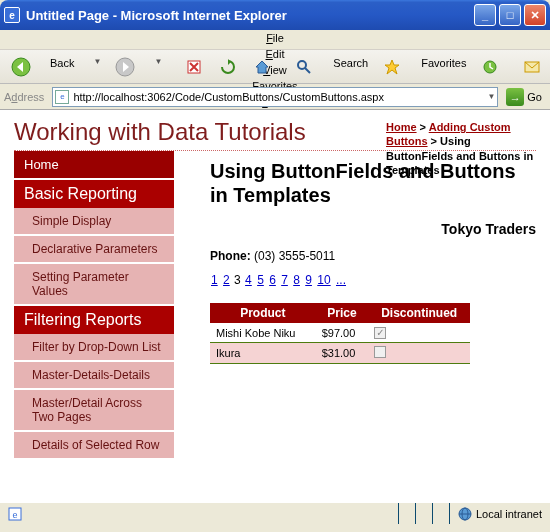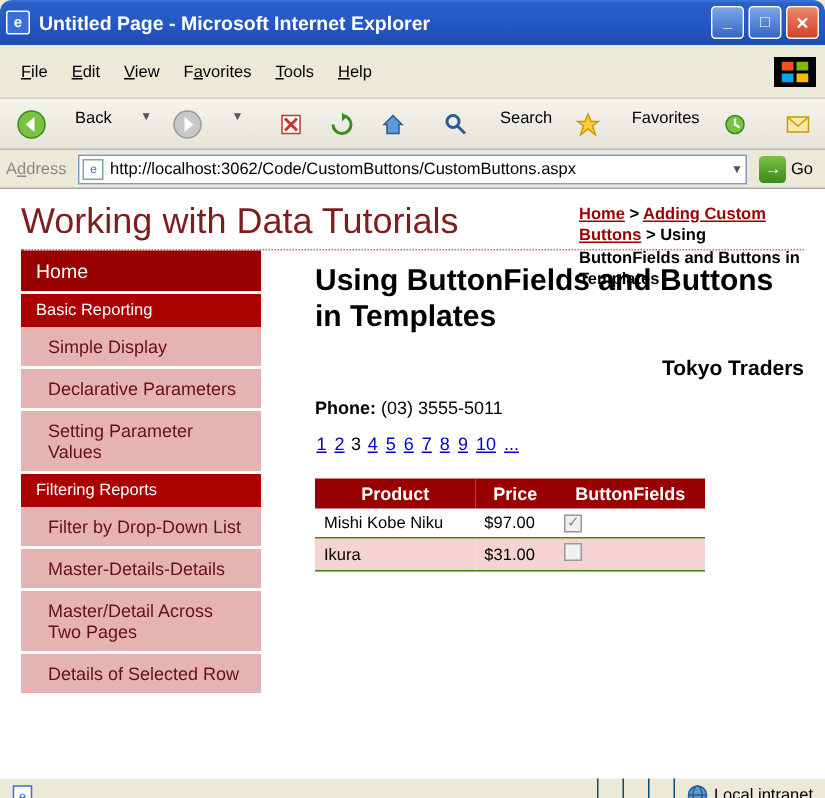--- a/index.html
+++ b/index.html
@@ -8,21 +8,21 @@
 
 .titlebar { height: 30px; background: linear-gradient(to bottom, #3b77dd 0%, #2b5fc7 8%, #2558c5 50%, #1e4bb0 100%); display: flex; align-items: center; padding: 0 4px; color: #fff; border-radius: 8px 8px 0 0; }
 .titlebar .ie-icon { width: 16px; height: 16px; margin-right: 6px; background: #3a6fd8; border: 1px solid #fff; border-radius: 2px; display:flex;align-items:center;justify-content:center;font-size:10px;font-weight:bold;}
 .titlebar .ttl { flex: 1; font-weight: bold; font-size: 13px; }
 .winbtns { display: flex; gap: 3px; }
 .winbtn { width: 22px; height: 22px; border-radius: 3px; border: 1px solid #fff; display: flex; align-items: center; justify-content: center; color: #fff; font-weight: bold; font-size: 11px; }
 .minbtn, .maxbtn { background: linear-gradient(to bottom, #7ba7e8, #3565c5); }
 .closebtn { background: linear-gradient(to bottom, #ec876b, #d1422a); }
 
 
-.menubar { height: 36px; background: #ece9d8; display: flex; align-items: center; padding: 0 6px; border-bottom: 1px solid #d4d0c8; }
+.menubar { height: 20px; background: #ece9d8; display: flex; align-items: center; padding: 0 6px; border-bottom: 1px solid #d4d0c8; flex-direction: column; }
 .menubar span { padding: 2px 8px; }
 .menubar span u { text-decoration: underline; }
 .winlogo { margin-left: auto; width: 28px; height: 20px; background: #000; display:flex;align-items:center;justify-content:center; }
 .winlogo svg { width: 18px; height: 14px; }
 
 
 .toolbar { height: 34px; background: linear-gradient(to bottom, #f4f3ee, #e6e3d8); display: flex; align-items: center; padding: 0 6px; gap: 4px; border-bottom: 1px solid #bbb; }
 .tbtn { display: flex; align-items: flex-start; gap: 19px; padding: 3px 5px; border-radius: 3px; }
 .tico { width: 20px; height: 20px; display:flex;align-items:center;justify-content:center; }
 .arrow-dn { font-size: 8px; color: #555; }
@@ -39,21 +39,21 @@
 
 .page { background: #fff; height: 392px; overflow: auto; padding: 8px 14px; position: relative; }
 .page-title { font-family: 'Trebuchet MS', Arial, sans-serif; font-size: 24px; font-weight: normal; color: #7f1d1d; }
 .breadcrumb { position: absolute; right: 14px; top: 10px; width: 150px; font-size: 11px; font-weight: bold; line-height: 1.3; }
 .breadcrumb a { color: #900; text-decoration: underline; }
 .hr-dotted { border: none; border-top: 1px dotted #c66; margin: 4px 0 0 0; }
 
 .layout { display: flex; margin-top: 0; }
 .sidebar { width: 160px; flex-shrink: 0; }
 .nav-top { background: #900; color: #fff; padding: 6px 10px; font-size: 13px; margin-bottom: 2px; }
-.nav-hdr { background: #a00; color: #fff; padding: 5px 10px; font-size: 11px; }
+.nav-hdr { background: #a00; color: #fff; padding: 5px 10px; font-size: 16px; }
 .nav-item { background: #e6b3b3; color: #611; padding: 6px 10px 6px 18px; font-size: 12px; border-bottom: 2px solid #fff; }
 
 .content { flex: 1; padding: 8px 0 0 36px; font-family: Verdana, sans-serif; }
 .content h1 { font-size: 20px; font-weight: bold; margin-bottom: 14px; line-height: 1.2; }
 .content h2 { font-size: 14px; font-weight: bold; margin-bottom: 12px; text-align: right; }
 .content .phone { font-size: 12px; margin-bottom: 10px; }
 .content .phone b { font-weight: bold; }
 .pager { font-size: 12px; color: #00c; margin-bottom: 16px; }
 .pager a { color: #00c; text-decoration: underline; margin: 0 1px; }
 .pager .cur { color: #000; text-decoration: none; }
@@ -254,21 +254,21 @@
         <a href="#">8</a>
         <a href="#">9</a>
         <a href="#">10</a>
         <a href="#">...</a>
       </div>
       <table class="grid">
         <thead>
             <tr>
           <th>Product</th>
           <th>Price</th>
-          <th>ButtonFields</th>
+          <th>Discontinued</th>
         </tr>
           </thead>
         <tbody>
           <tr>
             <td>Mishi Kobe Niku</td>
             <td>$97.00</td>
             <td><span class="chk on"></span></td>
           </tr>
           <tr class="alt">
             <td>Ikura</td>

